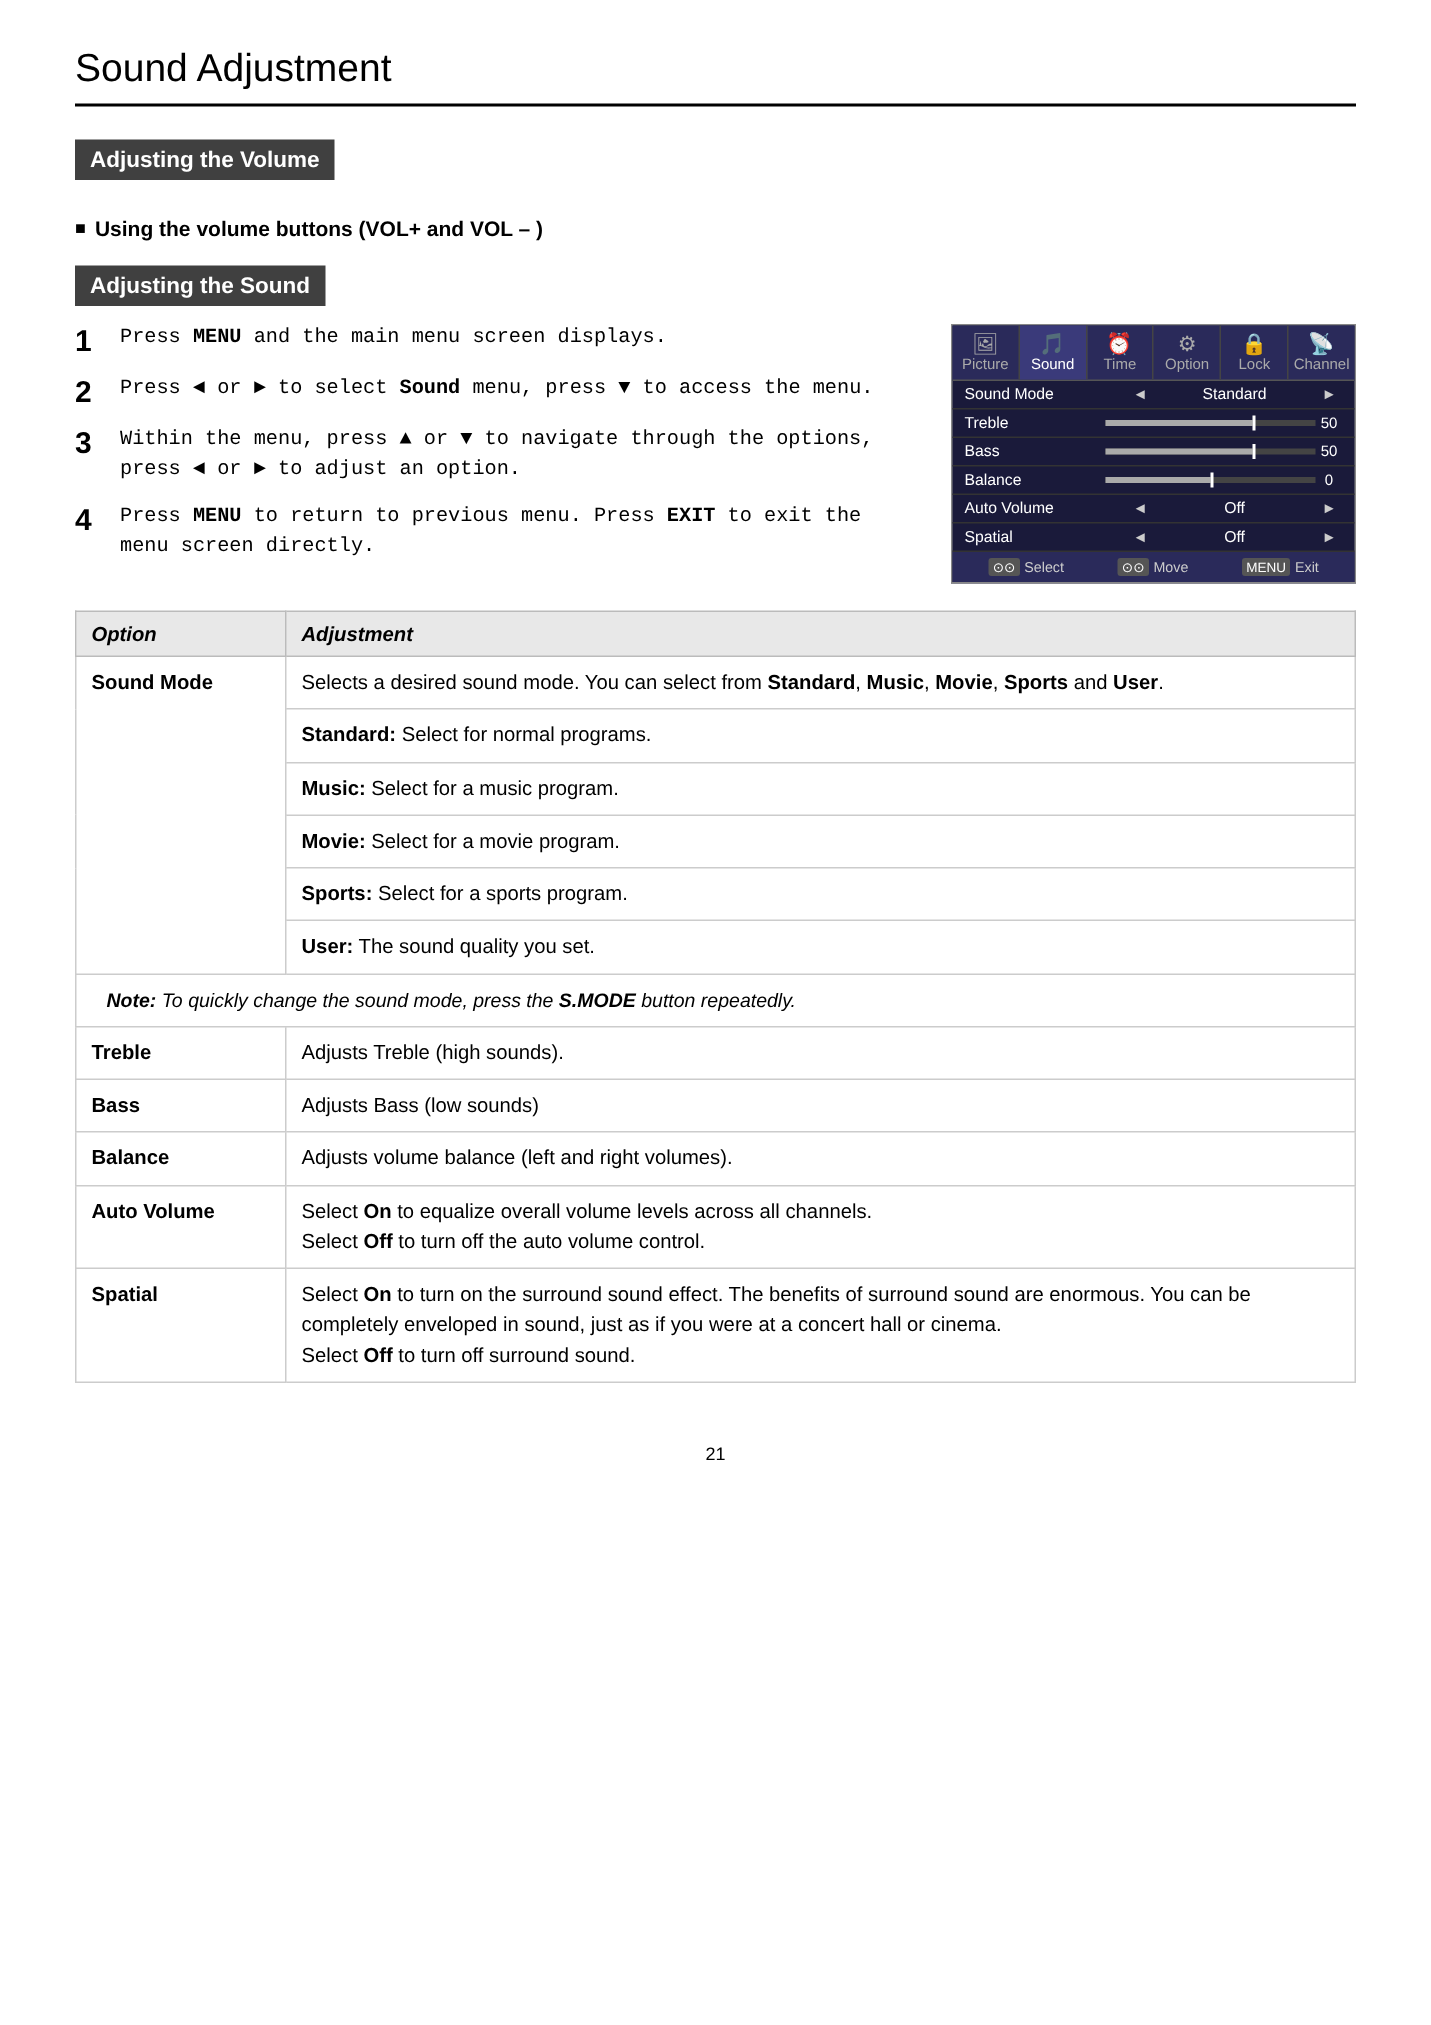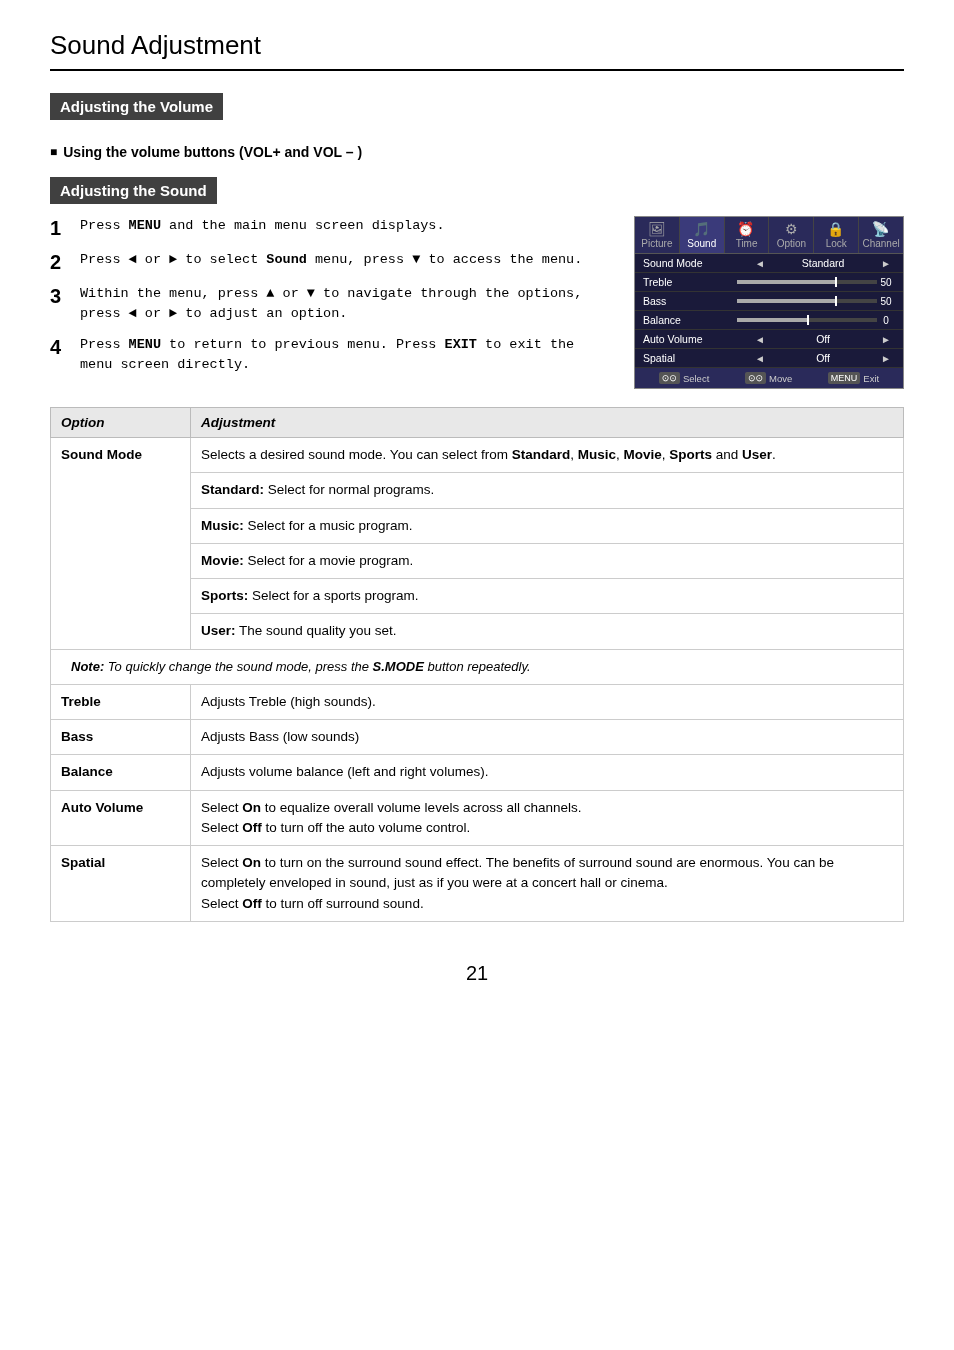--- a/index.html
+++ b/index.html
@@ -244,21 +244,21 @@
     .note-text {
       font-style: italic;
       font-size: 13px;
       margin: 6px 0 8px 0;
       padding: 5px 10px;
     }
 
     .page-number {
       text-align: center;
       margin-top: 40px;
-      font-size: 20px;
+      font-size: 12px;
     }
   </style>
 </head>
 <body>
 
 <h1 class="page-title">Sound Adjustment</h1>
 
 <div>
   <div class="section-header">Adjusting the Volume</div>
 

